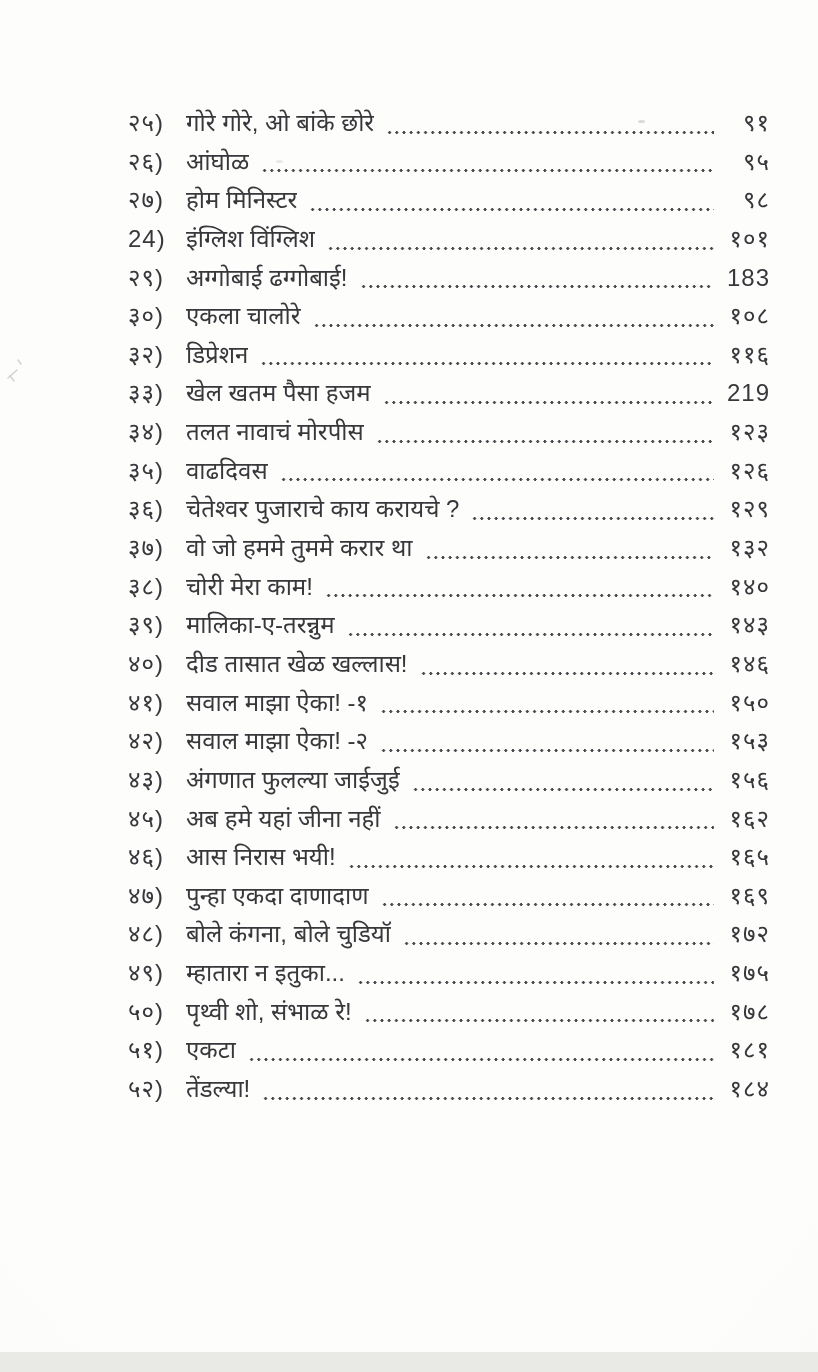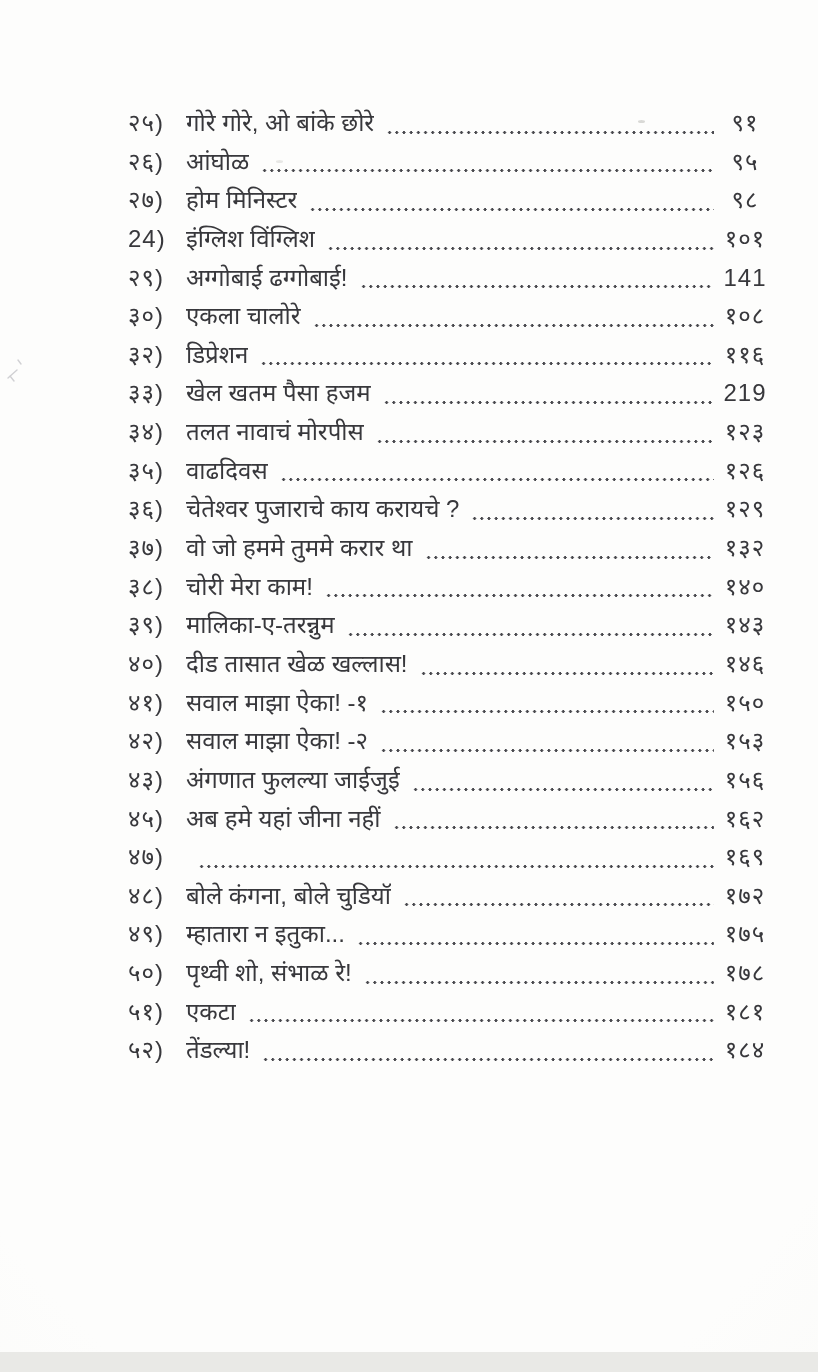--- a/index.html
+++ b/index.html
@@ -48,21 +48,21 @@
     margin: 0 6px 8px 12px;
     background-image: radial-gradient(circle, #48484d 1.3px, rgba(0,0,0,0) 1.6px);
     background-size: 7.2px 5px;
     background-position: left center;
     background-repeat: repeat-x;
     min-width: 20px;
   }
   .pagenum {
     flex: 0 0 auto;
     min-width: 50px;
-    text-align: center;
+    text-align: right;
     letter-spacing: 1px;
   }
   .pencil-mark {
     position: absolute;
     left: 4px;
     top: 350px;
     opacity: 0.45;
   }
   .speck {
     position: absolute;
@@ -112,21 +112,21 @@
       <span class="num">24)</span>
       <span class="title">इंग्लिश विंग्लिश</span>
       <span class="leader"></span>
       <span class="pagenum">१०१</span>
     </div>
 
     <div class="row">
       <span class="num">२९)</span>
       <span class="title">अग्गोबाई ढग्गोबाई!</span>
       <span class="leader"></span>
-      <span class="pagenum">141</span>
+      <span class="pagenum">183</span>
     </div>
 
     <div class="row">
       <span class="num">३०)</span>
       <span class="title">एकला चालोरे</span>
       <span class="leader"></span>
       <span class="pagenum">१०८</span>
     </div>
 
 
@@ -215,23 +215,30 @@
     </div>
 
 
     <div class="row">
       <span class="num">४५)</span>
       <span class="title">अब हमे यहां जीना नहीं</span>
       <span class="leader"></span>
       <span class="pagenum">१६२</span>
     </div>
 
+    <div class="row">
+      <span class="num">४६)</span>
+      <span class="title">आस निरास भयी!</span>
+      <span class="leader"></span>
+      <span class="pagenum">१६५</span>
+    </div>
 
     <div class="row">
       <span class="num">४७)</span>
+      <span class="title">पुन्हा एकदा दाणादाण</span>
       <span class="leader"></span>
       <span class="pagenum">१६९</span>
     </div>
 
     <div class="row">
       <span class="num">४८)</span>
       <span class="title">बोले कंगना, बोले चुडियॉ</span>
       <span class="leader"></span>
       <span class="pagenum">१७२</span>
     </div>

